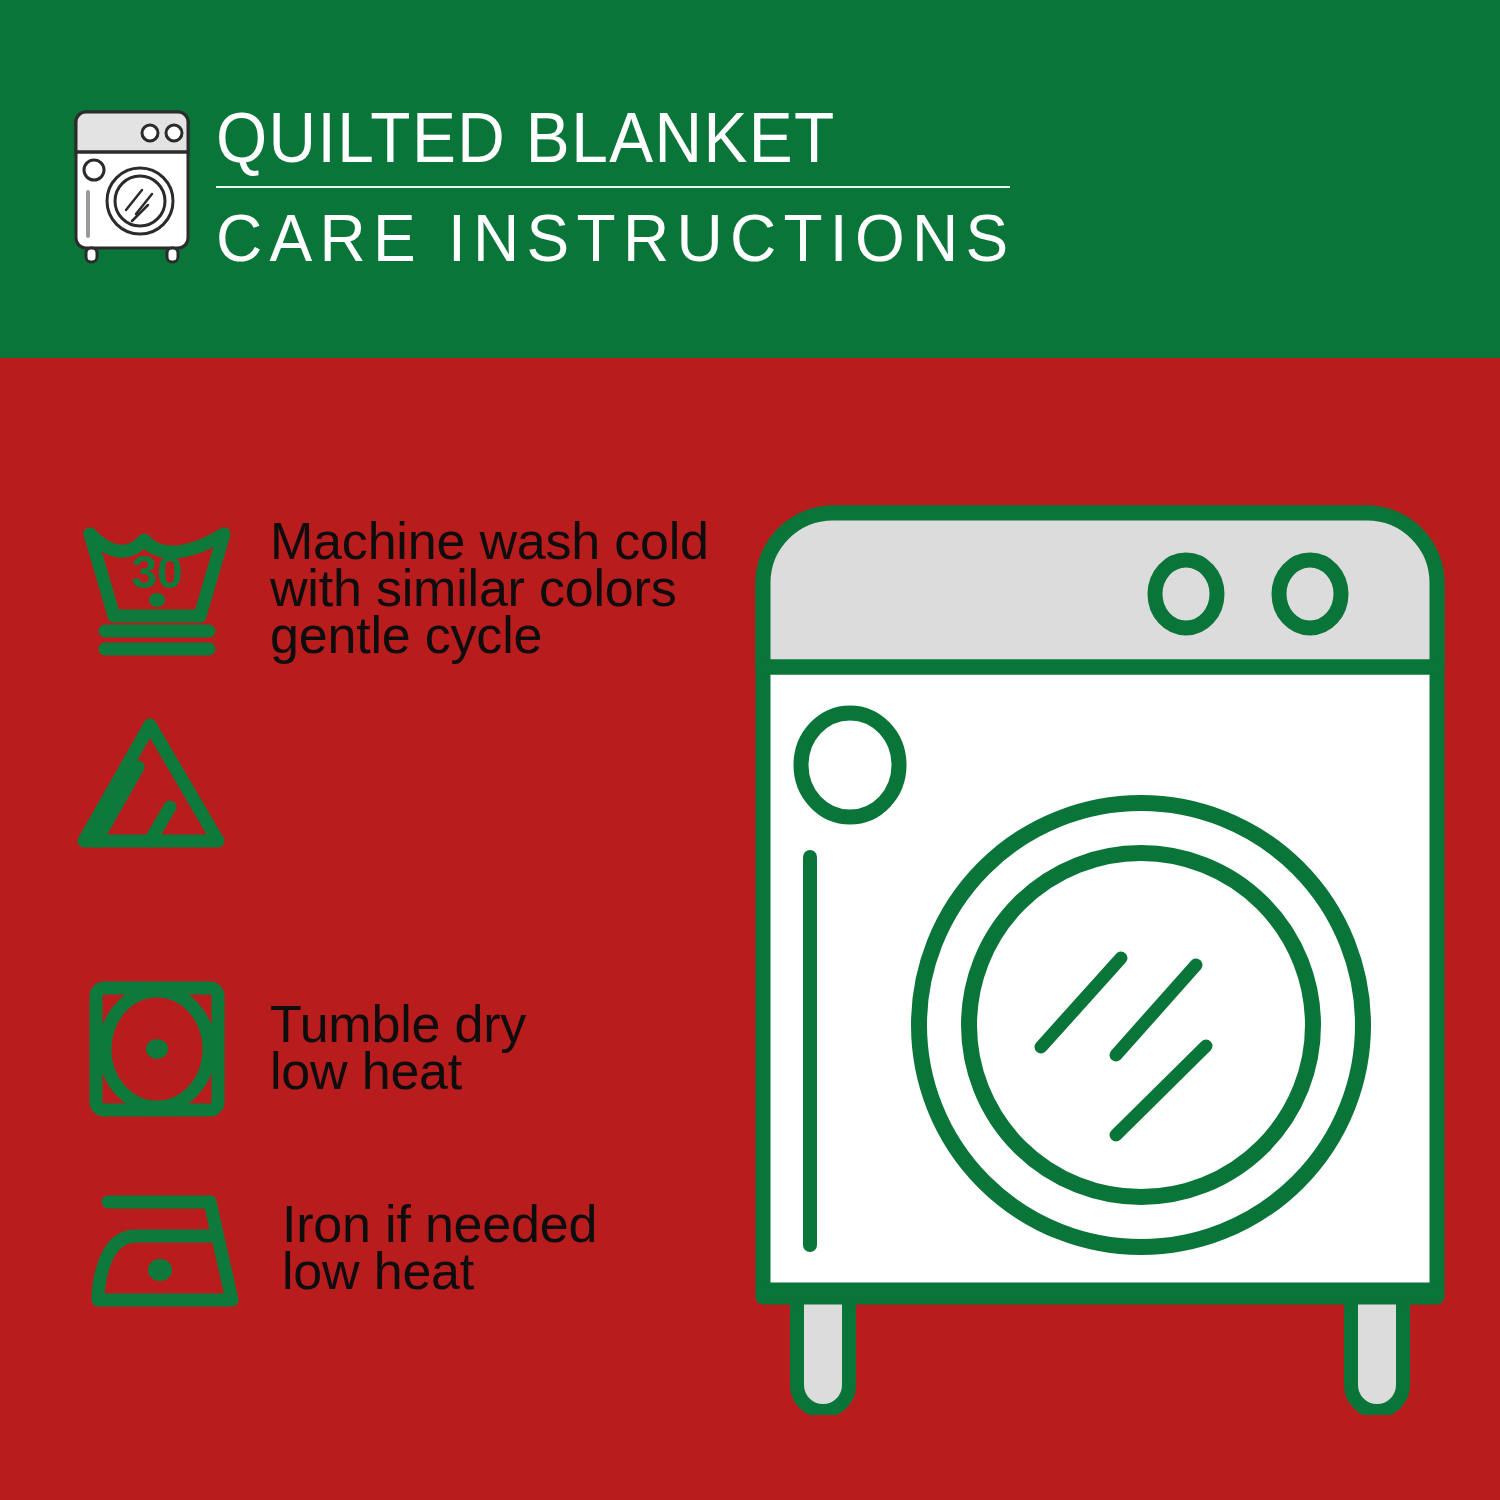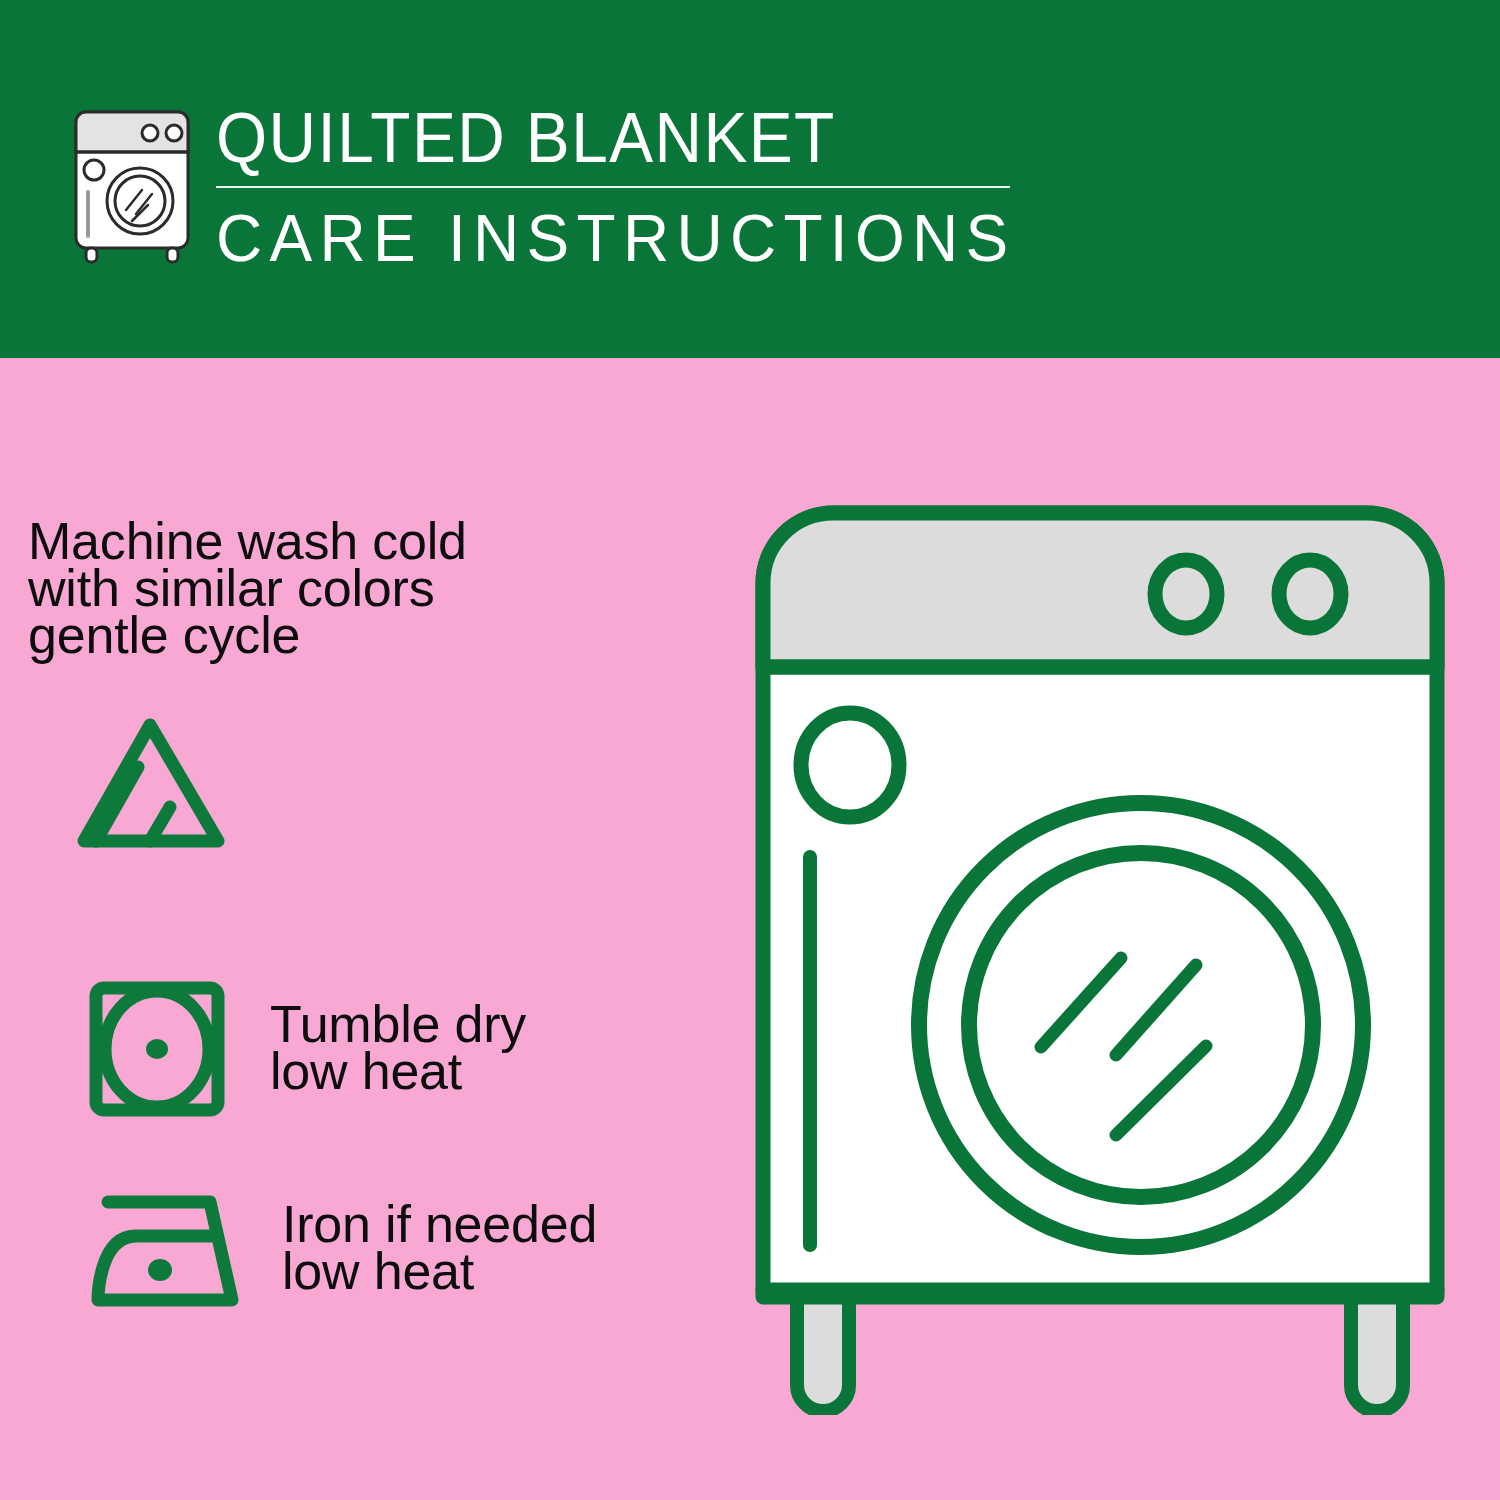--- a/index.html
+++ b/index.html
@@ -7,21 +7,21 @@
     padding: 0;
     background: #ffffff;
   }
   body {
     font-family: "Liberation Sans", sans-serif;
   }
   #page {
     position: relative;
     width: 1500px;
     height: 1500px;
-    background: #f9a8d4;
+    background: #b91c1c;
     overflow: hidden;
   }
 
   
   #header {
     position: absolute;
     left: 0;
     top: 0;
     width: 1500px;
     height: 358px;
@@ -156,20 +156,34 @@
     <div id="header-text">
       <div id="title-main">QUILTED BLANKET</div>
       <div id="title-divider"></div>
       <div id="title-sub">CARE INSTRUCTIONS</div>
     </div>
   </div>
 
   <div id="care-list">
 
     <div class="care-row" id="row-wash">
+      <div class="care-icon">
+        <svg viewBox="0 0 170 145" width="170" height="145">
+          <g fill="none" stroke="#0d7a3c" stroke-width="13" stroke-linecap="round" stroke-linejoin="round">
+            <path d="M18 18 C 40 40, 58 40, 72 24 C 86 40, 112 42, 152 18"></path>
+            <path d="M18 18 L 42 100"></path>
+            <path d="M152 18 L 128 100"></path>
+            <path d="M42 100 L 128 100"></path>
+            <path d="M33 115 L 137 115"></path>
+            <path d="M33 133 L 137 133"></path>
+          </g>
+          <text x="85" y="72" text-anchor="middle" font-family="Liberation Sans, sans-serif" font-size="46" font-weight="bold" fill="#0d7a3c">30</text>
+          <ellipse cx="85" cy="84" rx="8" ry="7" fill="#0d7a3c"></ellipse>
+        </svg>
+      </div>
       <div class="care-text">Machine wash cold
 with similar colors
 gentle cycle</div>
     </div>
 
     <div class="care-row" id="row-bleach">
       <div class="care-icon">
         <svg viewBox="0 0 170 145" width="170" height="145">
           <g fill="none" stroke="#0d7a3c" stroke-width="13" stroke-linecap="round" stroke-linejoin="round">
             <path d="M78 14 L 146 130 L 12 130 Z"></path>

